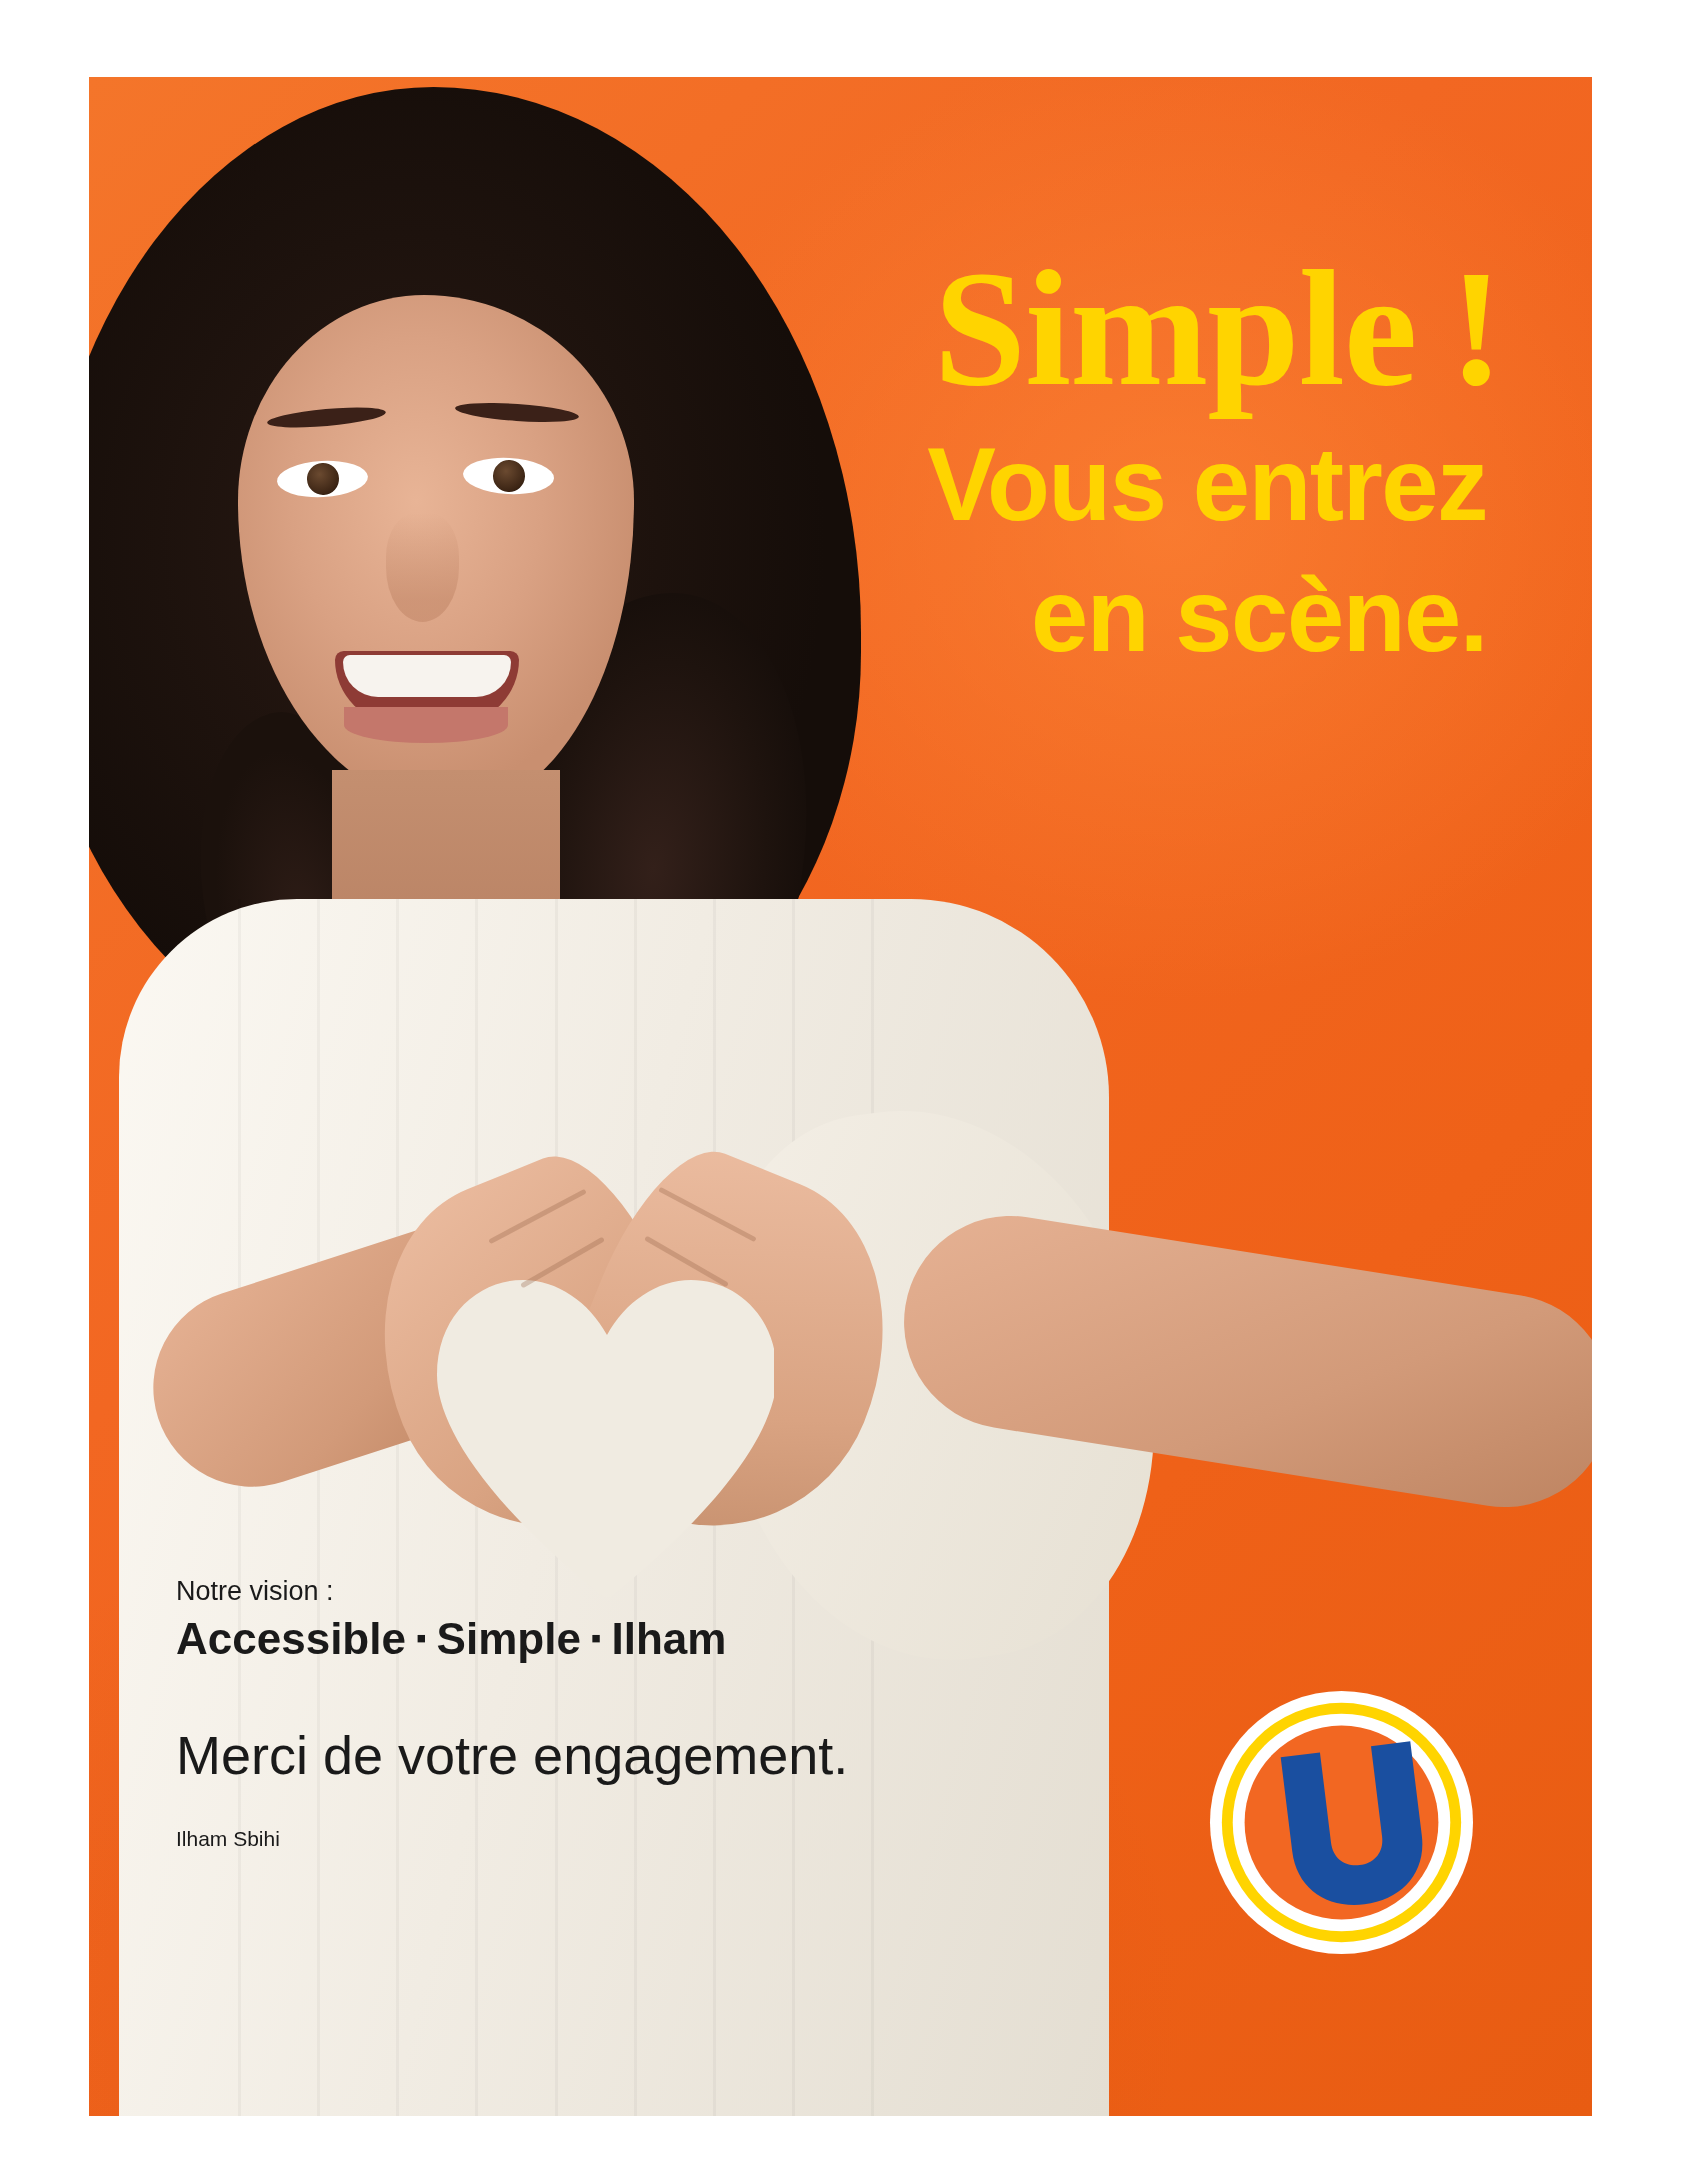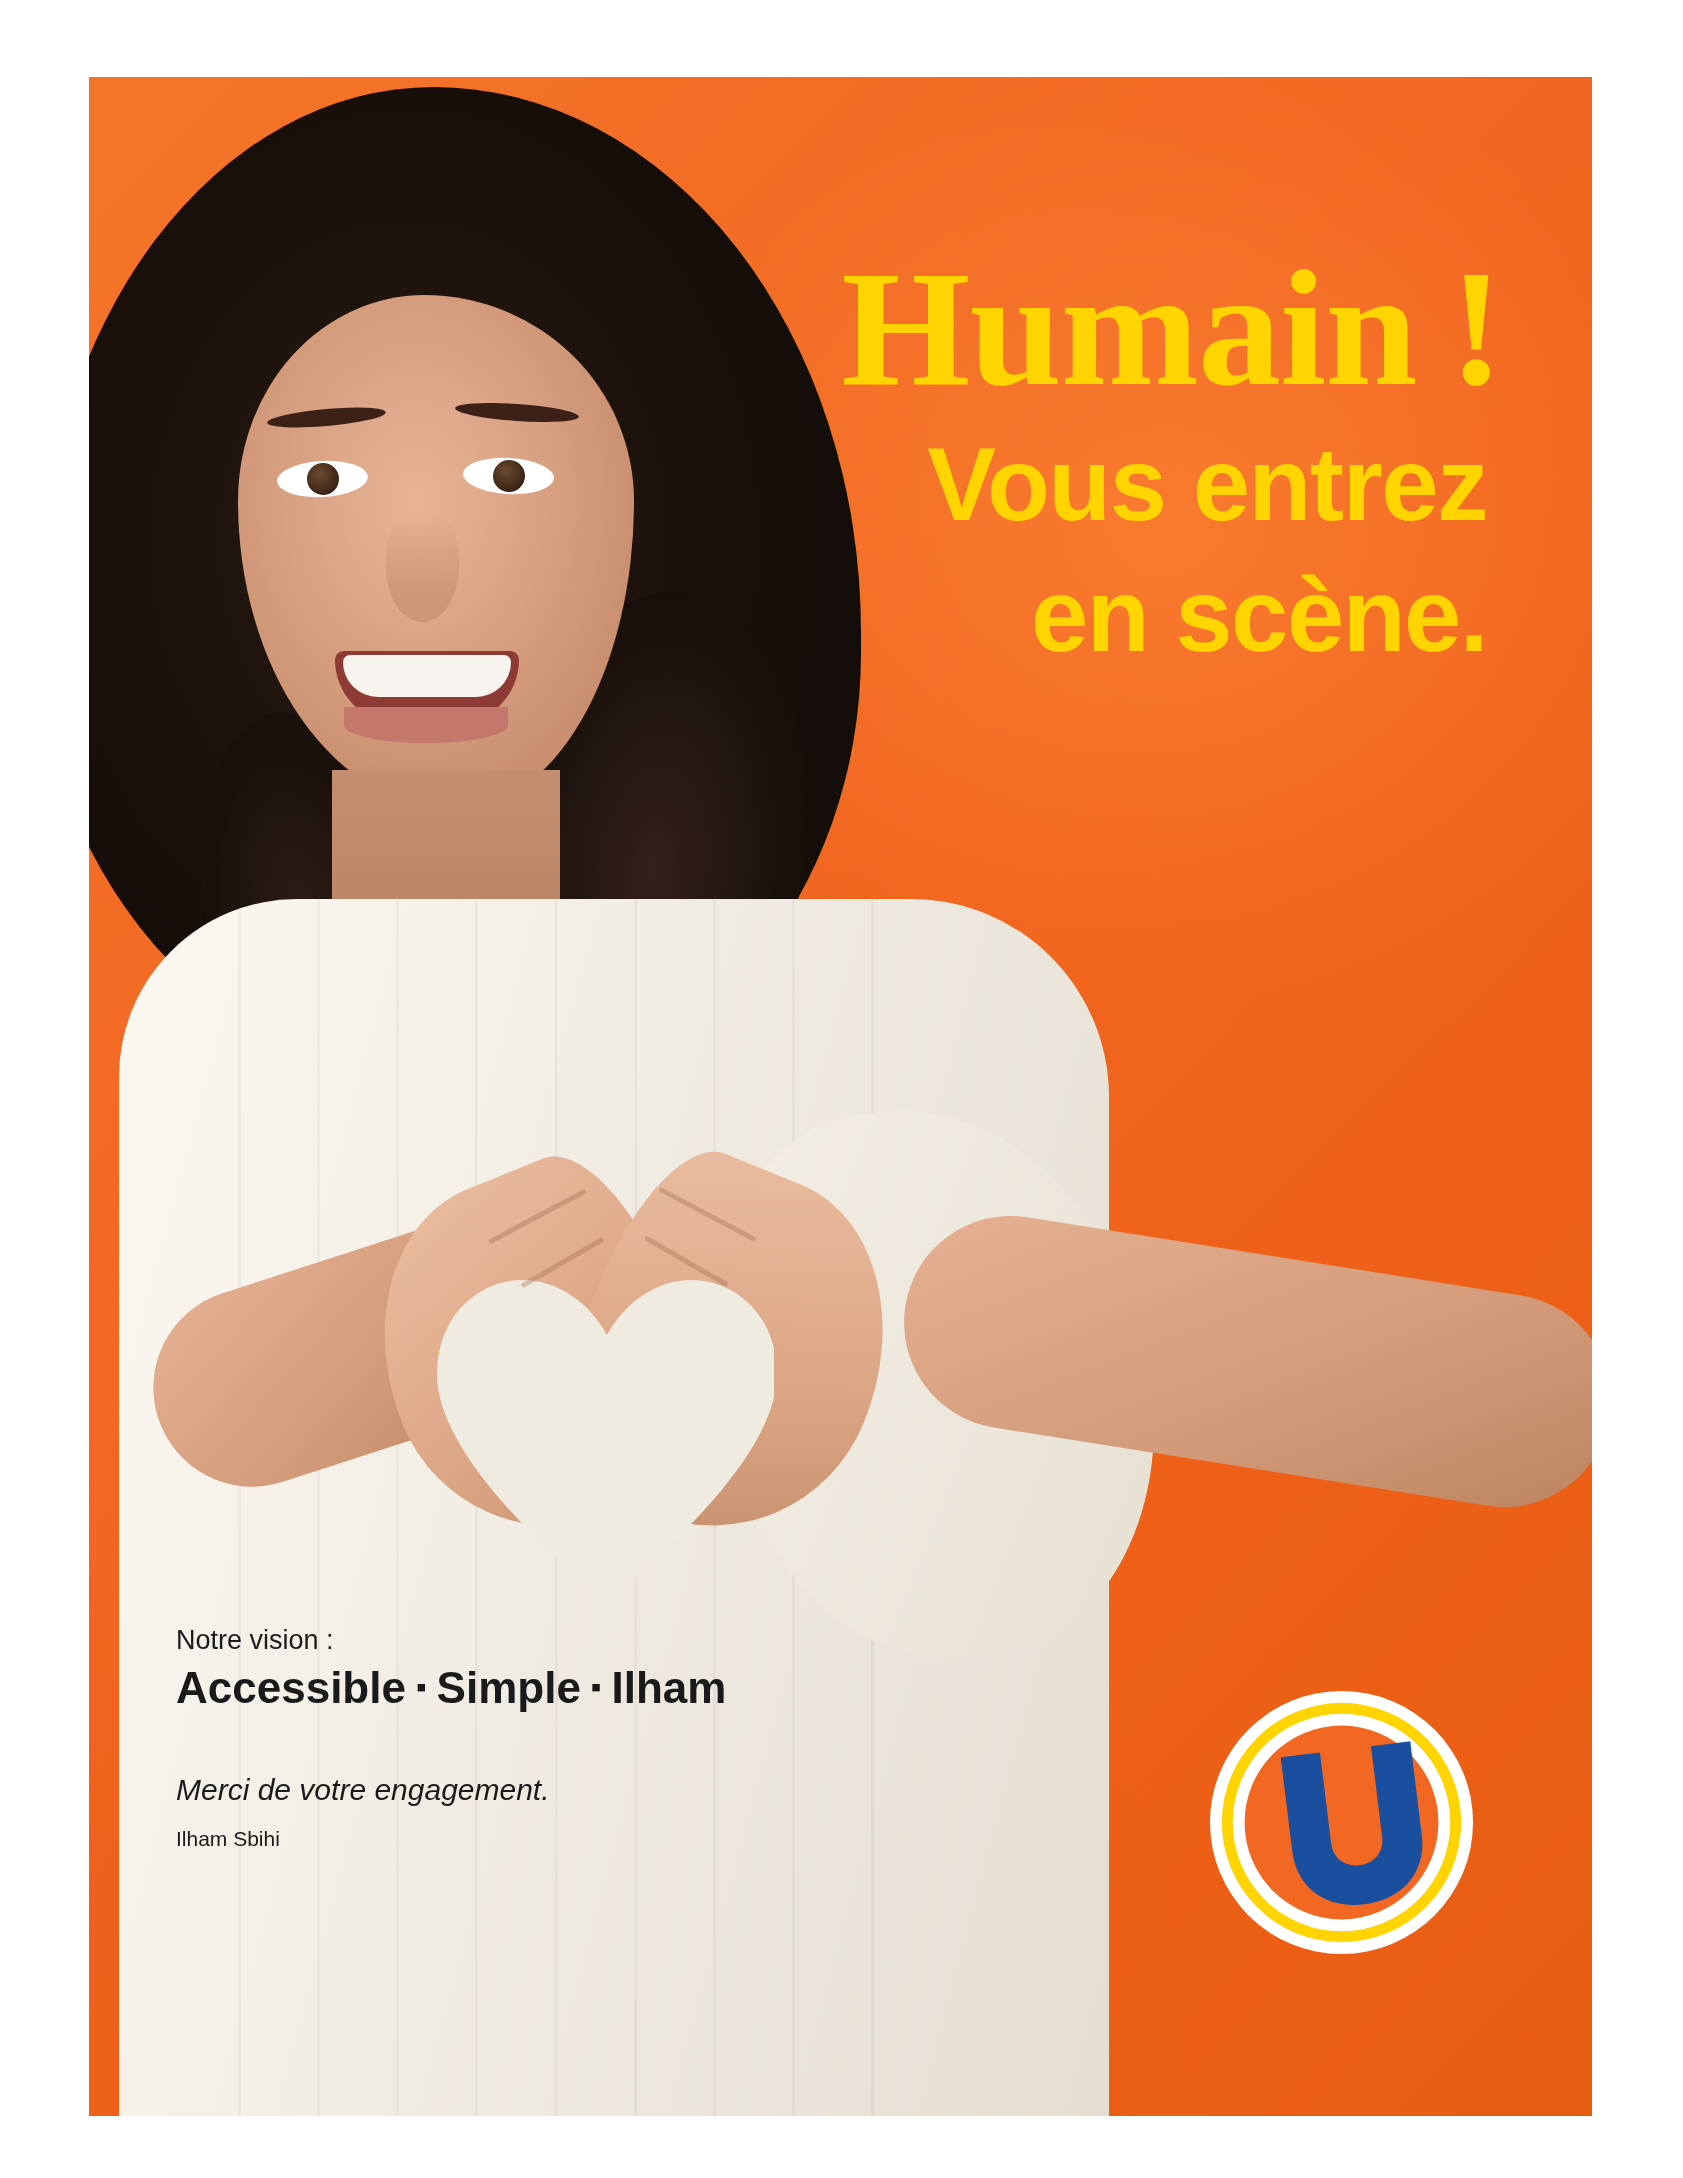--- a/index.html
+++ b/index.html
@@ -284,25 +284,24 @@
     line-height: 1.2;
     white-space: nowrap;
   }
   .vision-sep {
     display: inline-block;
     margin: 0 10px;
     font-size: 30px;
     vertical-align: 6px;
   }
   .thanks {
-    font-size: 30px;
+    font-size: 54px;
     color: #1a1a1a;
-    margin: 0 0 18px 0;
+    margin: 0 0 38px 0;
     line-height: 1.2;
-    font-style: italic;
   }
   .signature {
     font-size: 21px;
     color: #1a1a1a;
     margin: 0;
     line-height: 1.2;
   }
 
   
   .logo {
@@ -362,21 +361,21 @@
       <div class="hand hand-l"></div>
       <div class="hand hand-r"></div>
       <div class="heart-hole"></div>
       <span class="finger-line" style="left:394px; top:1137px; width:109px; height:5px; transform:rotate(-28deg);"></span>
       <span class="finger-line" style="left:426px; top:1183px; width:95px; height:5px; transform:rotate(-30deg);"></span>
       <span class="finger-line" style="left:564px; top:1135px; width:109px; height:5px; transform:rotate(28deg);"></span>
       <span class="finger-line" style="left:550px; top:1182px; width:95px; height:5px; transform:rotate(30deg);"></span>
     </div>
 
     <div class="headline-block">
-      <h1 class="headline-main">Humain !</h1>
+      <h1 class="headline-main">Simple !</h1>
       <p class="headline-sub">Vous entrez</p>
       <p class="headline-sub">en scène.</p>
     </div>
 
     <div class="copy-block">
       <p class="vision-label">Notre vision :</p>
       <p class="vision-values">
         <span>Accessible</span><span class="vision-sep">▪</span><span>Simple</span><span class="vision-sep">▪</span><span>Ilham</span>
       </p>
       <p class="thanks">Merci de votre engagement.</p>

